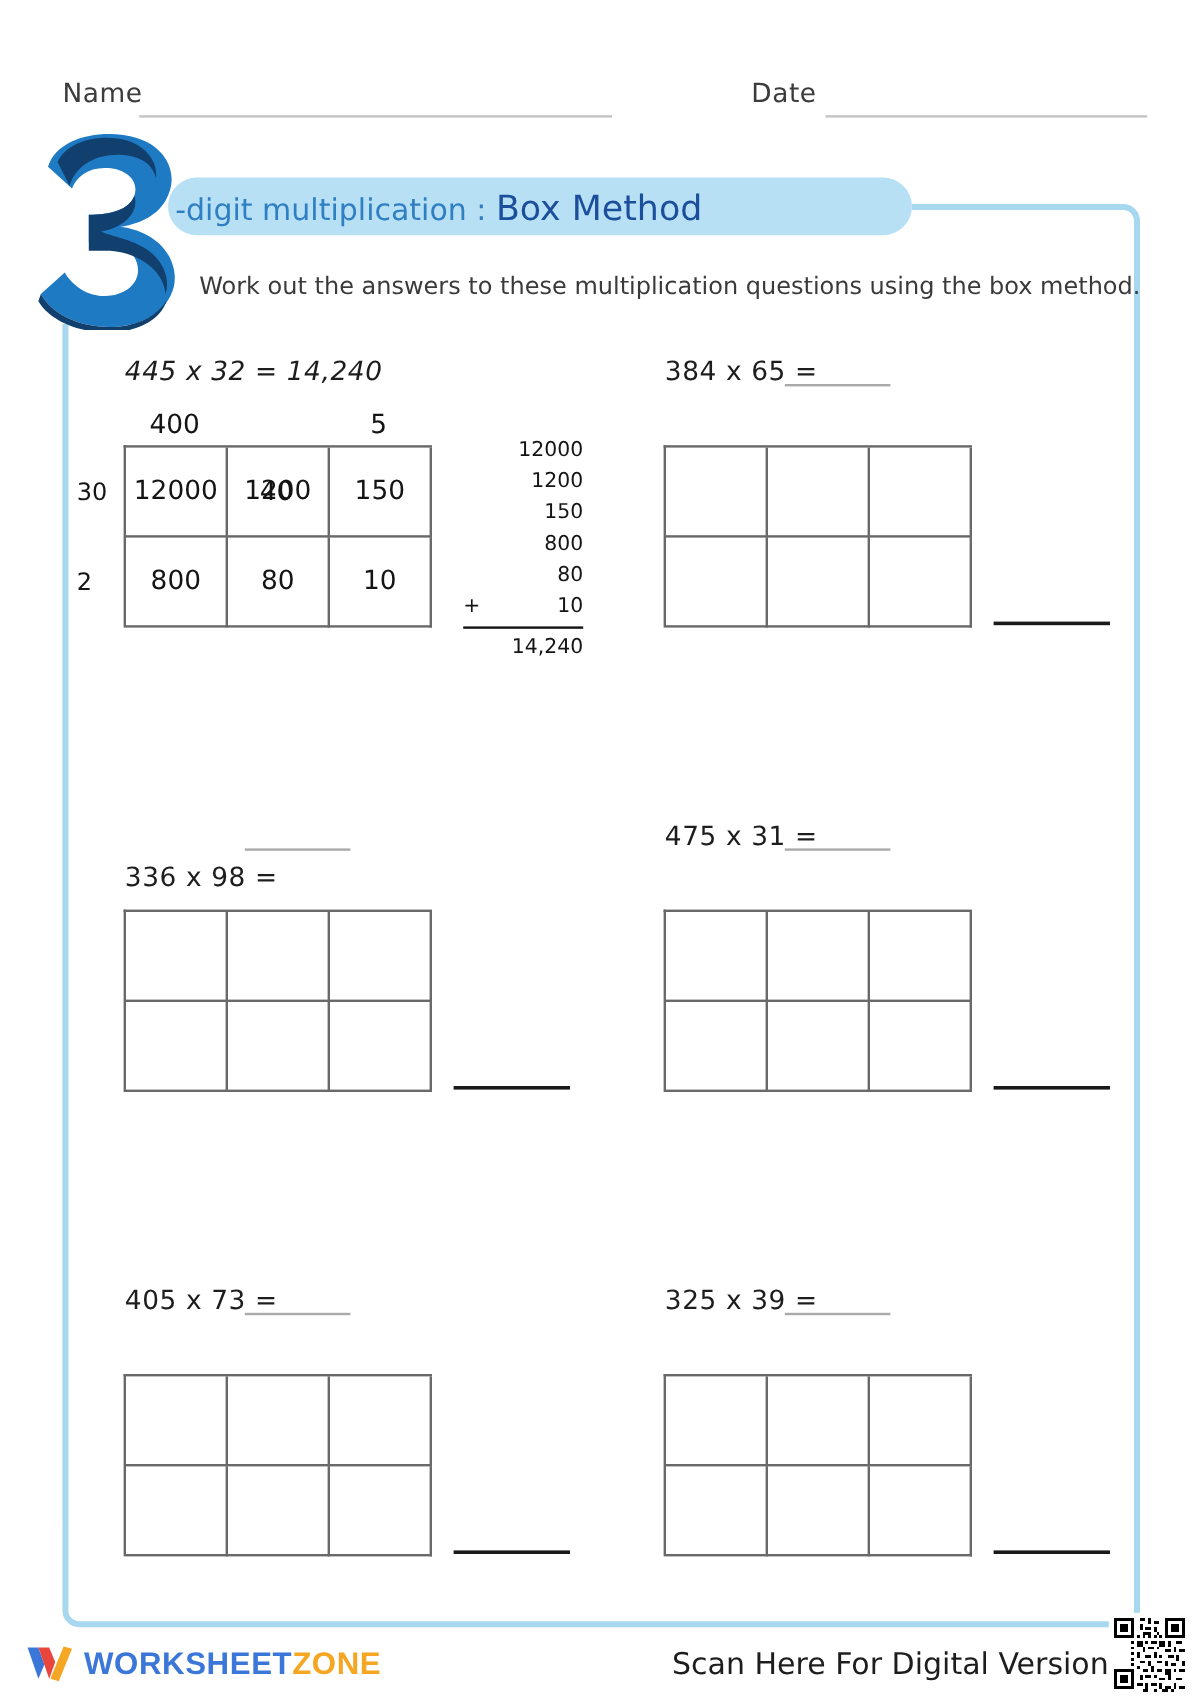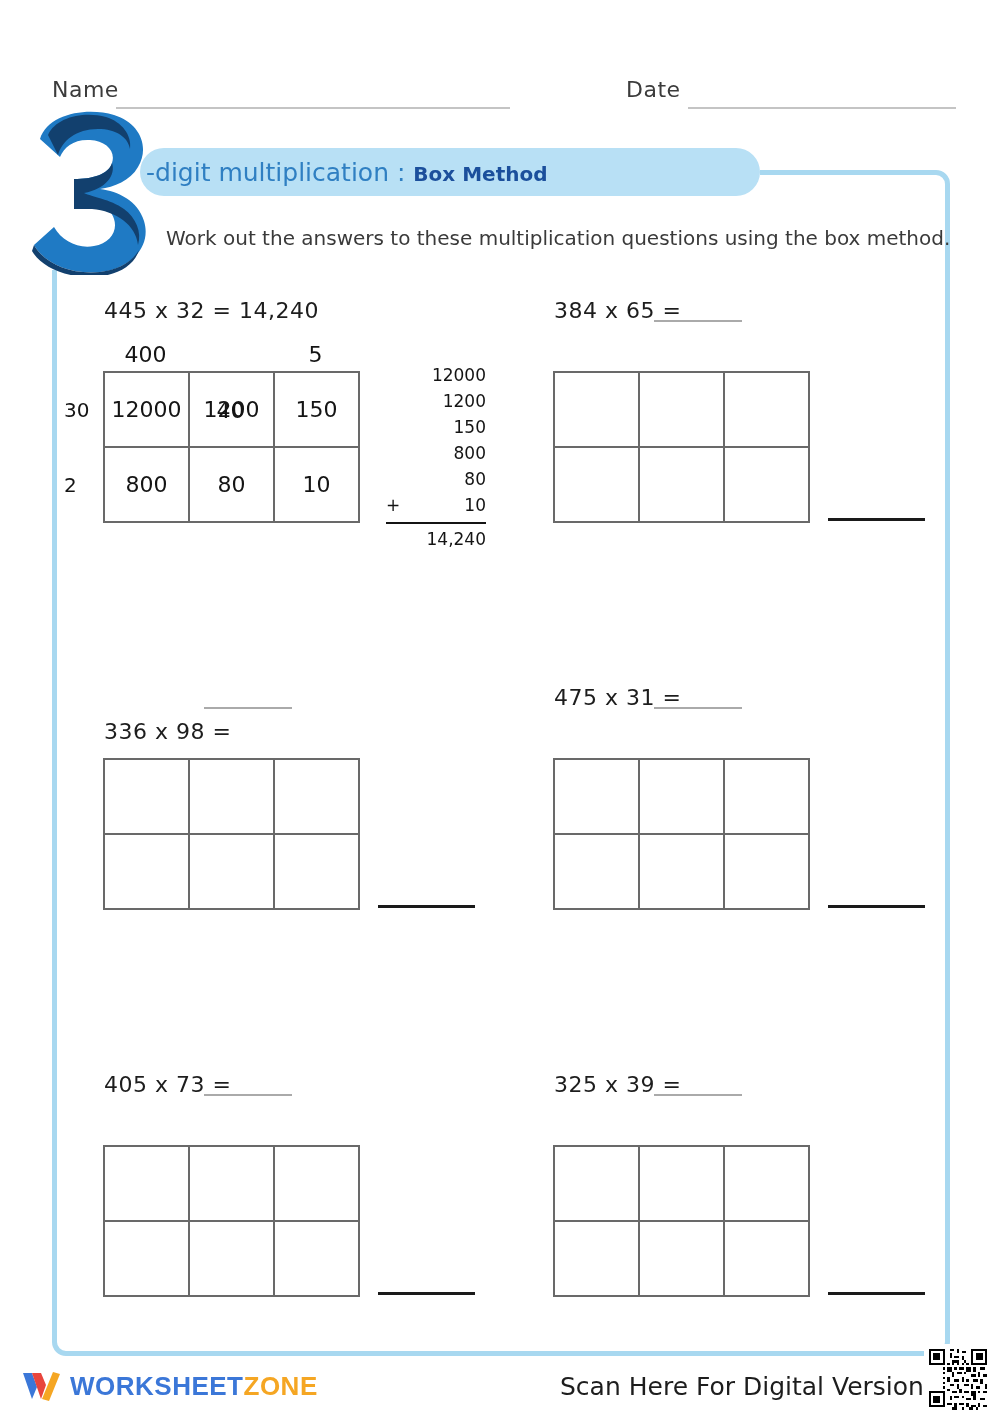--- a/index.html
+++ b/index.html
@@ -11,21 +11,21 @@
     width: 1000px;
     height: 1414px;
     position: relative;
     font-family: "Liberation Sans", sans-serif;
     overflow: hidden;
   }
 
   
   .nd-row {
     position: absolute;
-    top: 77px;
+    top: 66px;
     left: 0;
     width: 848px;
     height: 40px;
   }
   .nd-label {
     position: absolute;
     font-size: 22px;
     color: #3c3c3c;
     font-family: "DejaVu Sans", sans-serif;
     letter-spacing: .5px;
@@ -100,23 +100,23 @@
     line-height: 30px;
     z-index: 7;
     white-space: nowrap;
     font-family: "DejaVu Sans", sans-serif;
   }
   .title-plain {
     font-size: 25px;
     color: #2f7fc2;
   }
   .title-bold {
-    font-size: 20px;
+    font-size: 29px;
     color: #1b4f9c;
-    font-weight: bold;
+    font-weight: normal;
   }
 
   
   .instruction {
     position: absolute;
     left: 166px;
     top: 226px;
     font-size: 20px;
     color: #3a3a3a;
     font-family: "DejaVu Sans", sans-serif;
@@ -302,21 +302,21 @@
 </div>
 
 <div class="title-pill"></div>
 <div class="title-text">
   <span class="title-plain">-digit multiplication : </span><span class="title-bold">Box Method</span>
 </div>
 
 <div class="instruction">Work out the answers to these multiplication questions using the box method.</div>
 
 <div class="problem">
-  <div class="prob-title" style="left:104px; top:298px;">445 x 32 = 14,240</div>
+  <div class="prob-title" style="left:104px; top:298px;font-style:italic;">445 x 32 = 14,240</div>
 
   <div class="col-head" style="left:103px; top:342px;">400</div>
   <div class="col-head" style="left:188px; top:354px;margin-top:44px;">40</div>
   <div class="col-head" style="left:273px; top:342px;">5</div>
 
   <div class="row-label" style="left:64px; top:398px;">30</div>
   <div class="row-label" style="left:64px; top:473px;">2</div>
 
   <div class="boxgrid" style="left:103px; top:371px;">
     <div class="cell">12000</div>

